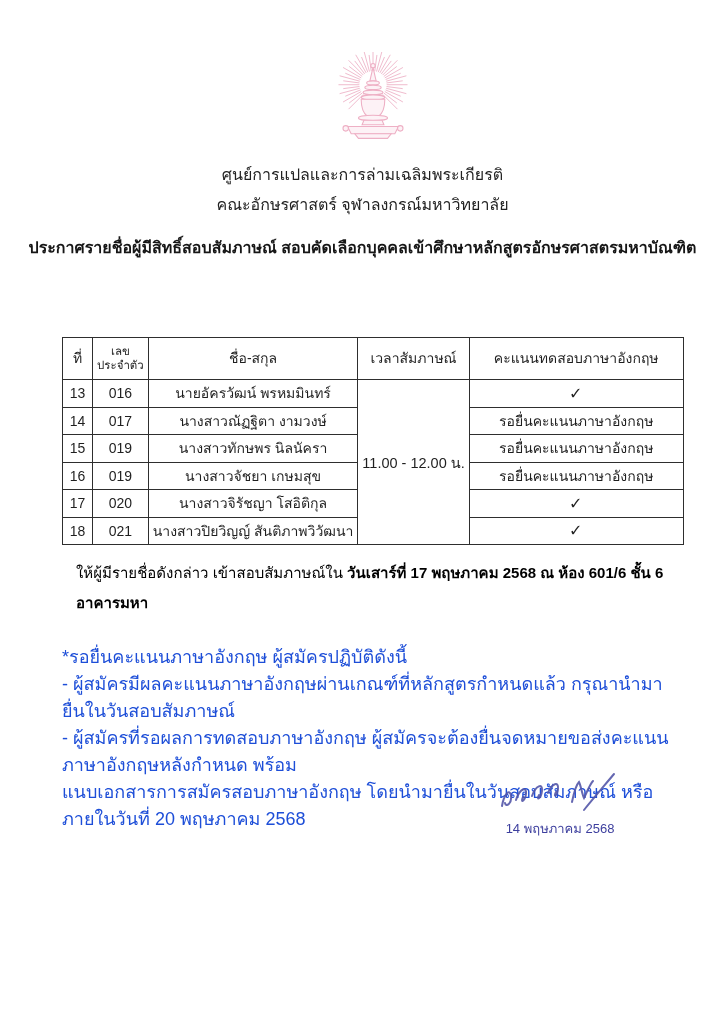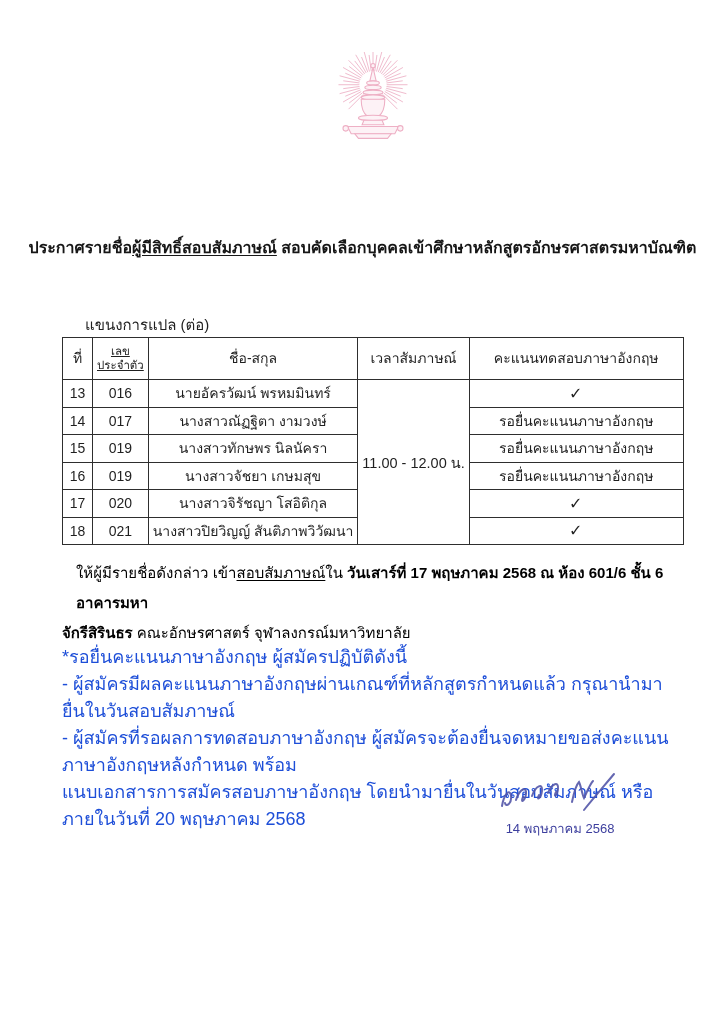--- a/index.html
+++ b/index.html
@@ -16,21 +16,21 @@
     position:absolute;left:327px;top:52px;width:92px;height:100px;
   }
   .org-block{
     position:absolute;left:0;top:160px;width:725px;text-align:center;
     font-size:16px;line-height:30px;color:#222;
   }
   .title-block{
     position:absolute;left:0;top:234px;width:725px;text-align:center;
     font-size:16px;line-height:28px;font-weight:bold;color:#161616;
   }
-  .u{text-decoration:underline;text-underline-offset:2px;margin-top:47px;}
+  .u{text-underline-offset:2px;margin-top:47px;}
   .section-label{
     position:absolute;left:85px;top:313px;font-size:15px;color:#1f1f1f;
   }
   table.roster{
     position:absolute;left:62px;top:337px;
     border-collapse:collapse;table-layout:fixed;
     font-size:14px;color:#1f1f1f;
   }
   table.roster td,table.roster th{
     border:1px solid #2e2e2e;
@@ -43,21 +43,21 @@
   }
   table.roster{border:1.5px solid #2e2e2e;}
   table.roster th{height:41px;line-height:1.15;}
   table.roster td{height:26.5px;}
   .col-no{width:30px;}
   .col-id{width:55px;}
   .col-name{width:198px;}
   .col-time{width:108px;}
   .col-score{width:214px;}
   td.name-cell{text-align:left;padding-left:11px;}
-  th.id-head{font-size:11.5px;text-decoration:underline;}
+  th.id-head{font-size:11.5px;}
   .check{font-size:16px;letter-spacing:1px;}
   .time-cell{font-size:14.5px;}
   .body-par{
     position:absolute;left:62px;top:558px;width:610px;
     font-size:15px;line-height:30px;color:#000000;
   }
   .body-par .indent{padding-left:14px;}
   .b{font-weight:bold;}
   .notes{
     position:absolute;left:62px;top:644px;width:615px;
@@ -128,26 +128,29 @@
         <ellipse cx="50" cy="72.5" rx="16" ry="3"></ellipse>
         <path d="M40,75 L60,75 L62,80 L38,80 Z"></path>
         <path d="M22,82 L78,82 L74,90 L26,90 Z"></path>
         <circle cx="20" cy="84" r="3"></circle>
         <circle cx="80" cy="84" r="3"></circle>
         <path d="M30,90 L70,90 L66,95 L34,95 Z"></path>
       </g>
     </svg>
   </div>
 
+  <div class="org-block">
+    <div>ศูนย์การแปลและการล่ามเฉลิมพระเกียรติ</div>
+    <div>คณะอักษรศาสตร์ จุฬาลงกรณ์มหาวิทยาลัย</div>
+  </div>
 
   <div class="title-block">
     <div><span>ประกาศรายชื่อ</span><span class="u">ผู้มีสิทธิ์สอบสัมภาษณ์</span><span> สอบคัดเลือกบุคคลเข้าศึกษาหลักสูตรอักษรศาสตรมหาบัณฑิต</span></div>
   </div>
 
-  <div class="section-label">แขนงการแปล (ต่อ)</div>
 
   <table class="roster">
     <colgroup>
       <col class="col-no">
         <col class="col-id">
         <col class="col-name">
         <col class="col-time">
         <col class="col-score">
     </colgroup>
     <thead>
@@ -198,21 +201,20 @@
         <td>18</td>
         <td>021</td>
         <td class="name-cell">นางสาวปิยวิญญ์ สันติภาพวิวัฒนา</td>
         <td class="check">✓</td>
       </tr>
     </tbody>
   </table>
 
   <div class="body-par">
     <div class="indent"><span>ให้ผู้มีรายชื่อดังกล่าว เข้า</span><span class="u">สอบสัมภาษณ์</span><span>ใน </span><span class="b">วันเสาร์ที่ 17 พฤษภาคม 2568 ณ ห้อง 601/6 ชั้น 6 อาคารมหา</span></div>
-    <div><span class="b">จักรีสิรินธร</span><span> คณะอักษรศาสตร์ จุฬาลงกรณ์มหาวิทยาลัย</span></div>
   </div>
 
   <div class="notes">
     <div>*รอยื่นคะแนนภาษาอังกฤษ ผู้สมัครปฏิบัติดังนี้</div>
     <div>- ผู้สมัครมีผลคะแนนภาษาอังกฤษผ่านเกณฑ์ที่หลักสูตรกำหนดแล้ว กรุณานำมายื่นในวันสอบสัมภาษณ์</div>
     <div>- ผู้สมัครที่รอผลการทดสอบภาษาอังกฤษ ผู้สมัครจะต้องยื่นจดหมายขอส่งคะแนนภาษาอังกฤษหลังกำหนด พร้อม</div>
     <div>แนบเอกสารการสมัครสอบภาษาอังกฤษ โดยนำมายื่นในวันสอบสัมภาษณ์ หรือภายในวันที่ 20 พฤษภาคม 2568</div>
   </div>
 
   <div class="signature">

